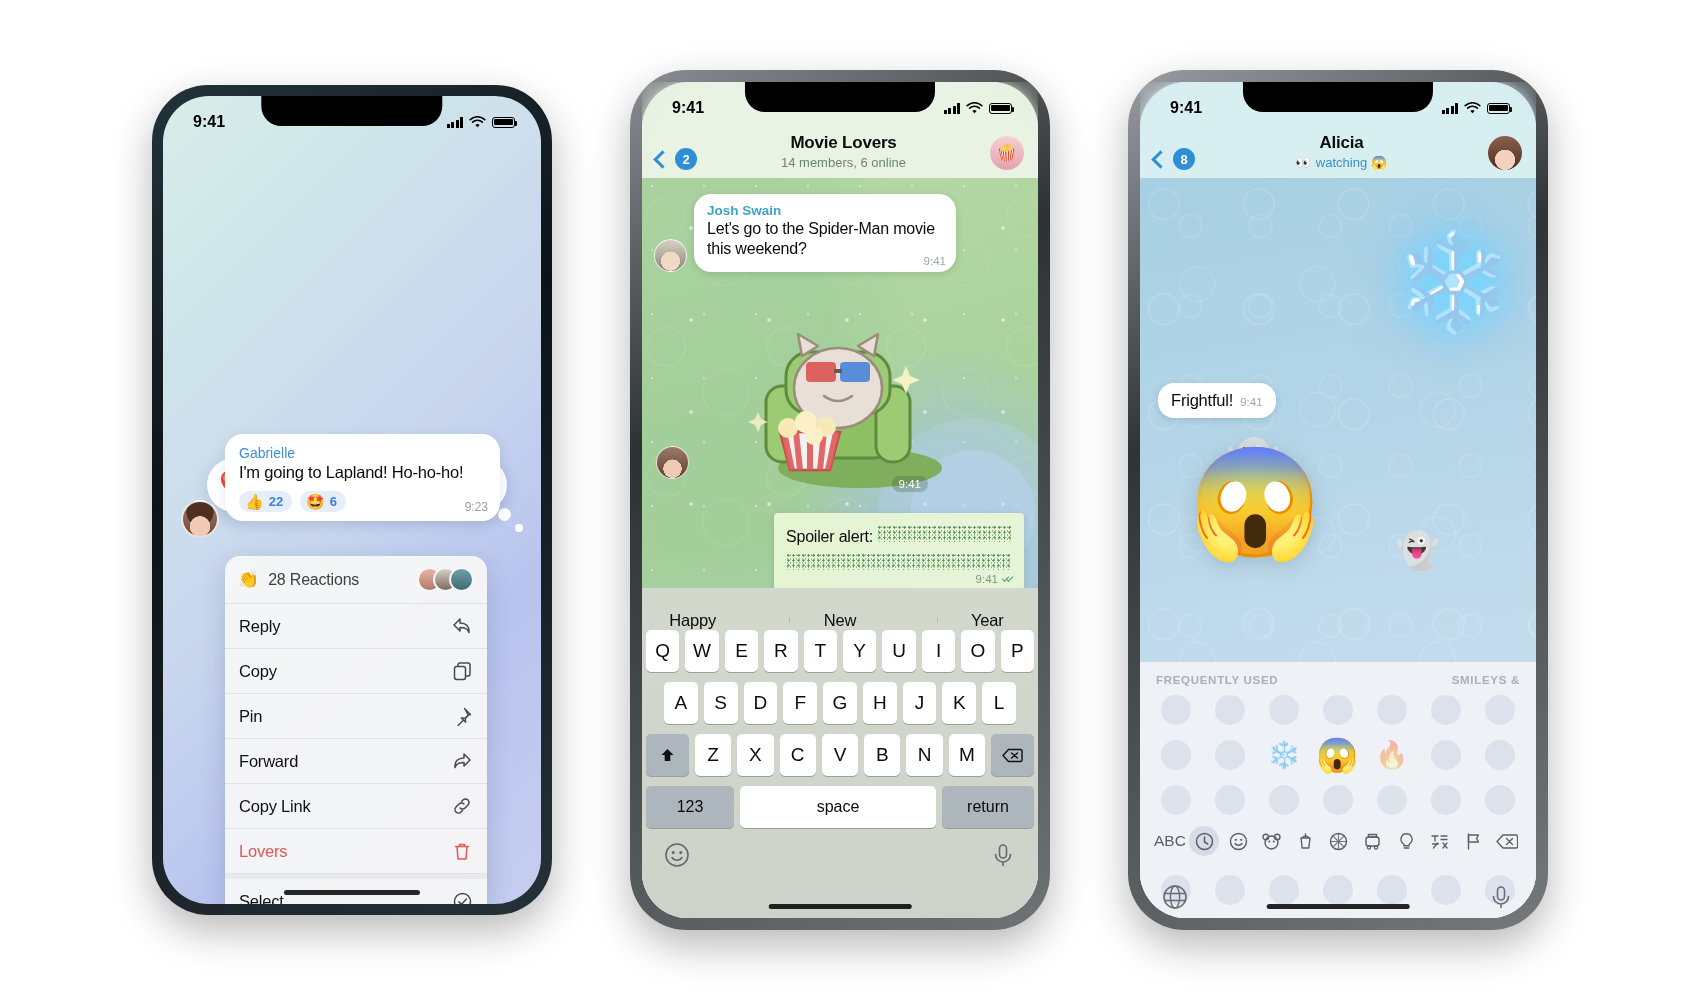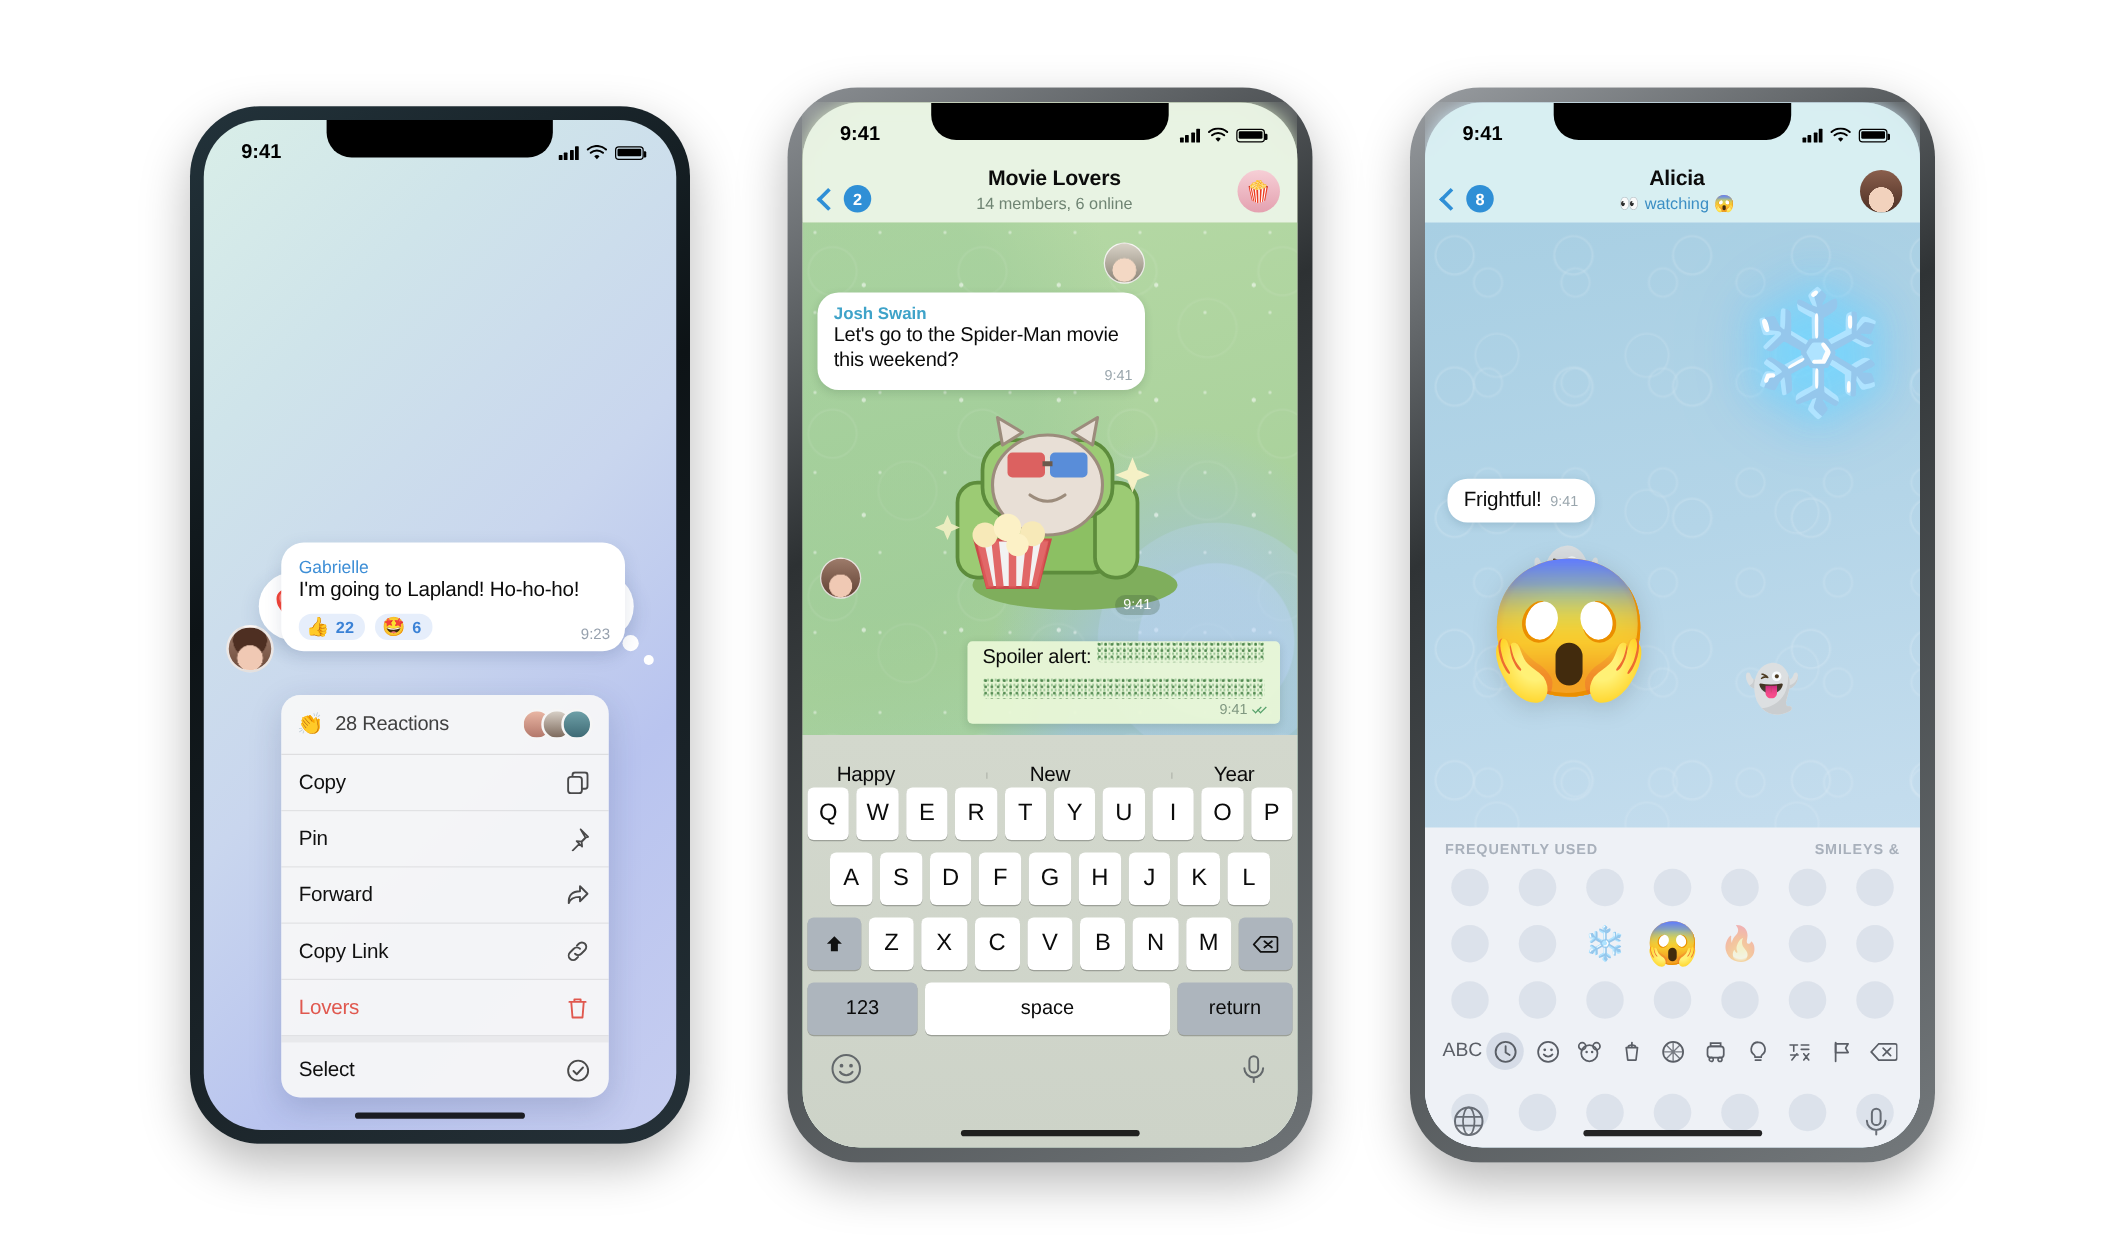--- a/index.html
+++ b/index.html
@@ -167,21 +167,21 @@
   }
   .bub .snd { color:#3fa3c9; font-size:13.5px; font-weight:bold; margin-bottom:1px; }
   .bub .tx { font-size:16px; color:#0b0b0b; line-height:1.22; letter-spacing:-.2px; }
   .bub .tm { font-size:11.5px; color:#9aa6ad; position:absolute; right:10px; bottom:5px; }
 
   .sticker-wrap { position:absolute; left:68px; top:122px; width:236px; height:200px; }
   .sticker-time { position:absolute; right:18px; bottom:8px; background:rgba(60,90,60,.28); color:#fff; font-size:11.5px; border-radius:9px; padding:2px 7px; }
 
   .spoiler-bub {
     position:absolute; right:14px; top:335px; width:250px;
-    background:rgba(233,247,214,.93); border-radius:4px; padding:0 12px 20px 12px;
+    background:rgba(233,247,214,.93); border-radius:4px; padding:12px 12px 20px 12px;
     box-shadow:0 2px 7px rgba(20,50,30,.14);
   }
   .spoiler-bub .line1 { display:flex; align-items:baseline; gap:4px; }
   .spoiler-bub .sp-label { font-size:16px; color:#0b0b0b; letter-spacing:-.2px; white-space:nowrap; }
   .sp-block { height:17px; border-radius:4px; flex:1;
     background-image: radial-gradient(circle, rgba(60,120,60,.85) .9px, transparent 1.3px),
                       radial-gradient(circle, rgba(110,170,110,.7) .7px, transparent 1.1px);
     background-size: 5px 5px, 3px 4px; }
   .sp-block.l2 { margin-top:7px; height:17px; width:100%; }
   .spoiler-bub .tm { position:absolute; right:26px; bottom:5px; font-size:11.5px; color:#7f9780; }
@@ -326,20 +326,28 @@
                 <span class="lbl">28 Reactions</span>
               </div>
               <div class="faces">
                   <i></i>
                   <i></i>
                   <i></i>
                 </div>
             </div>
 
             <div class="ctx-item">
+              <span>Reply</span>
+              <span class="ic">
+                <svg width="20" height="18" viewBox="0 0 20 18">
+                    <path d="M8 2L2 8l6 6V10.5c5 0 8 1.5 9 5 .4-6.5-3-9.5-9-9.5z" fill="none" stroke="#1a1a1a" stroke-width="1.5" stroke-linejoin="round"></path>
+                  </svg>
+              </span>
+            </div>
+            <div class="ctx-item">
               <span>Copy</span>
               <span class="ic">
                 <svg width="19" height="19" viewBox="0 0 19 19">
                     <rect x="1.5" y="4.5" width="11" height="13" rx="2.2" fill="none" stroke="#1a1a1a" stroke-width="1.5"></rect>
                     <path d="M5 4.5V3a2 2 0 0 1 2-2h8a2 2 0 0 1 2 2v9a2 2 0 0 1-2 2h-2.5" fill="none" stroke="#1a1a1a" stroke-width="1.5"></path>
                   </svg>
               </span>
             </div>
             <div class="ctx-item">
               <span>Pin</span>
@@ -426,21 +434,21 @@
           <div class="head-avatar">
             <span>🍿</span>
           </div>
         </div>
 
         <div class="chat-body">
           <div class="wallpaper-pat"></div>
           <div class="snow"></div>
           <div class="ripple"></div>
 
-          <div class="msg-row" style="left:12px; top:16px;flex-direction:column;">
+          <div class="msg-row" style="left:12px; top:16px;">
             <div class="av-sm av-josh"></div>
             <div class="bub" style="width:262px; padding-bottom:14px;">
               <div class="snd">Josh Swain</div>
               <div class="tx">Let's go to the Spider-Man movie this weekend?</div>
               <div class="tm">9:41</div>
             </div>
           </div>
 
           <div class="sticker-wrap">
             <svg width="236" height="200" viewBox="0 0 236 200">

